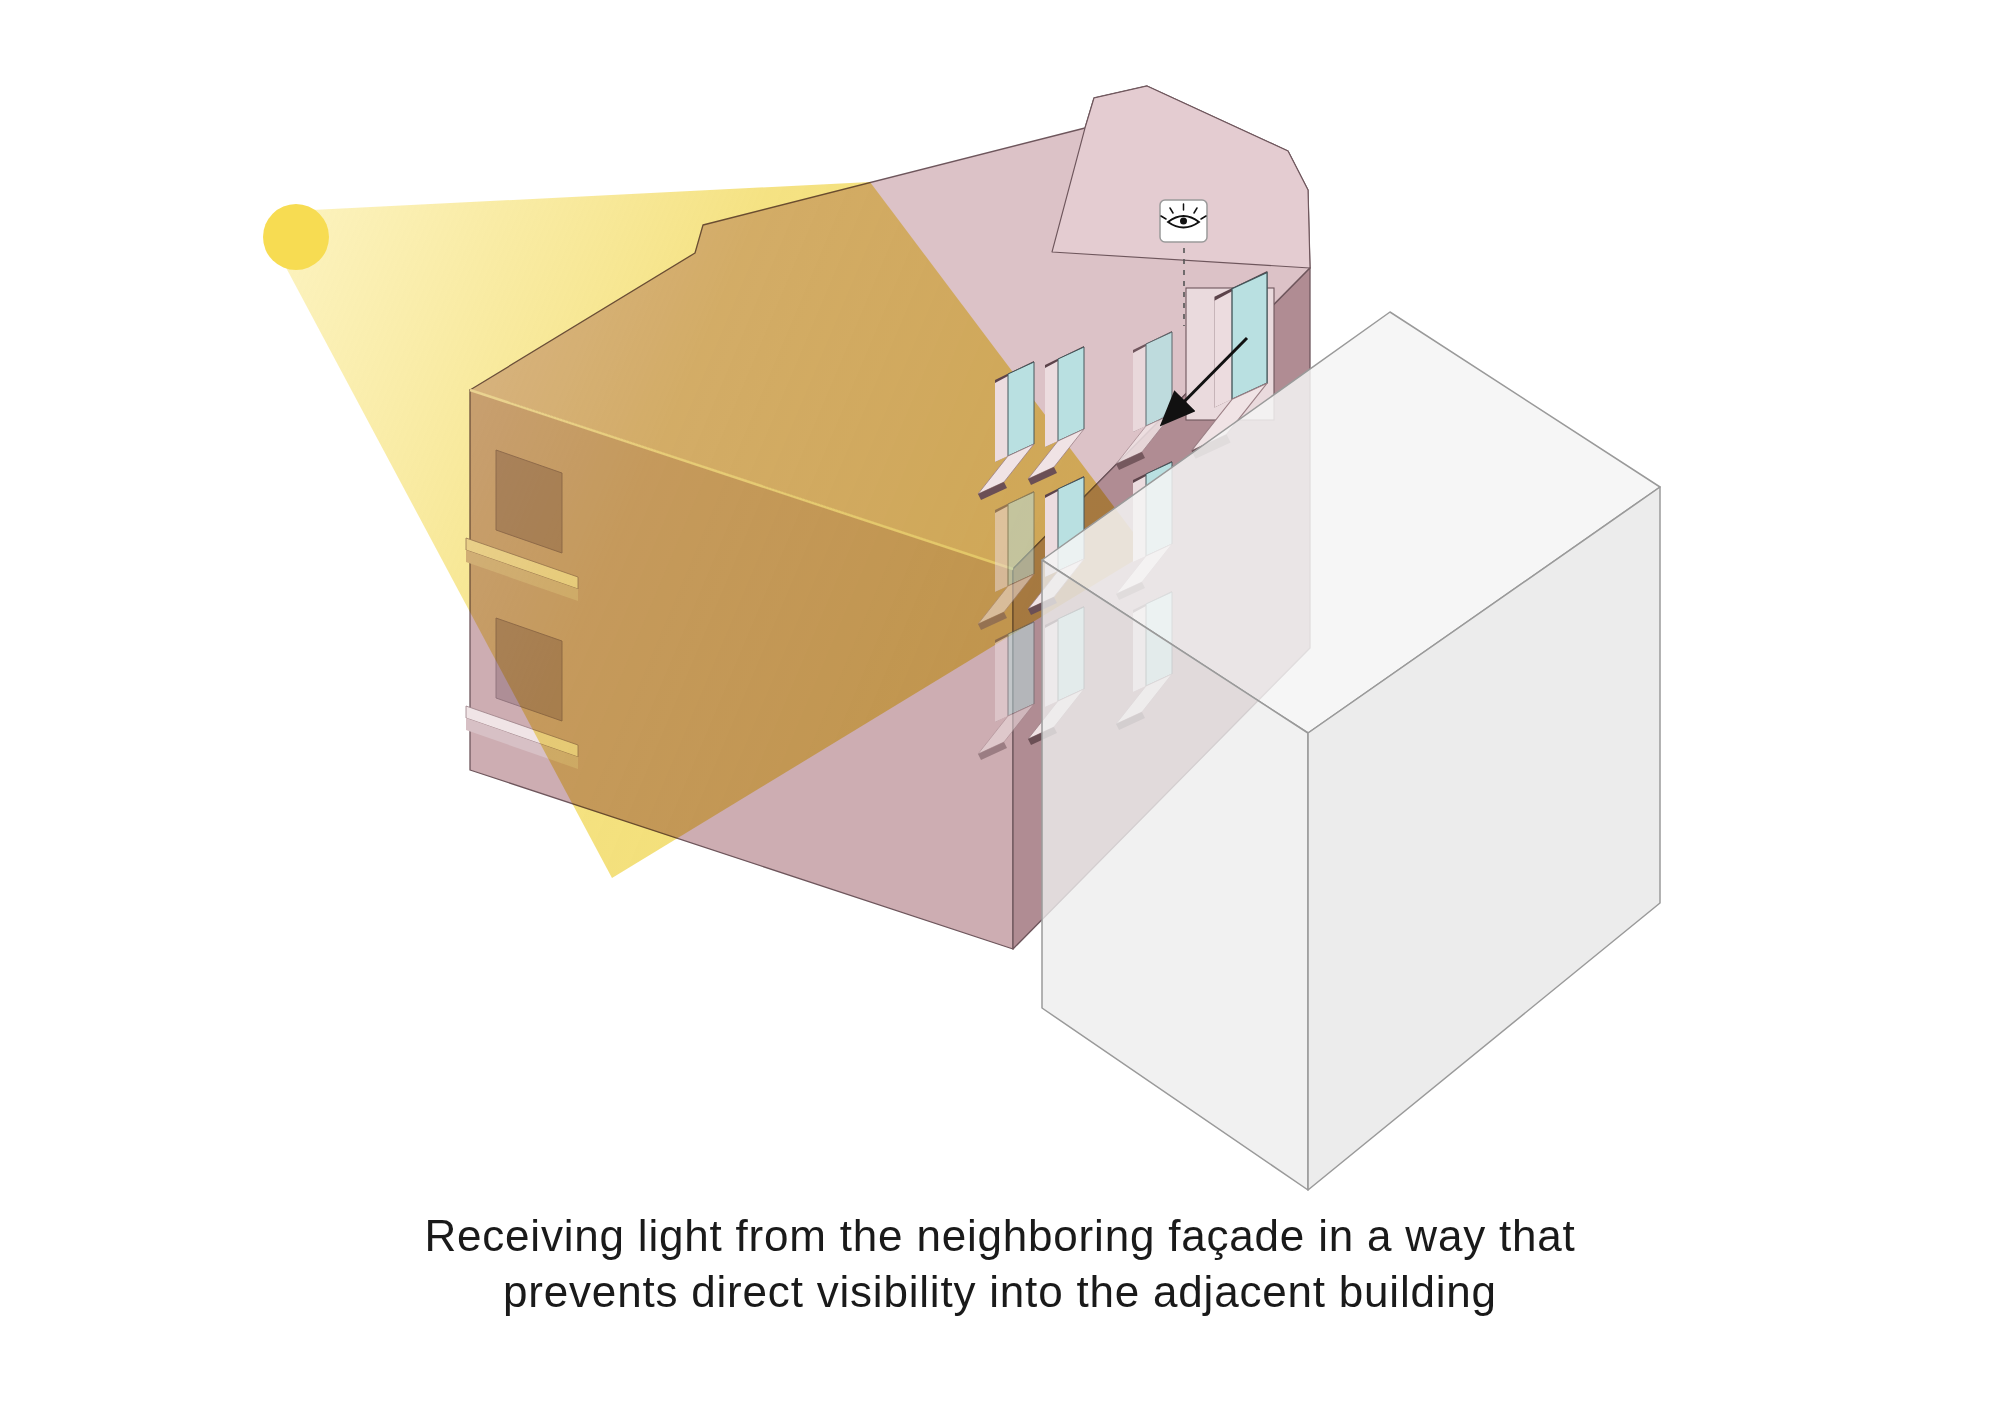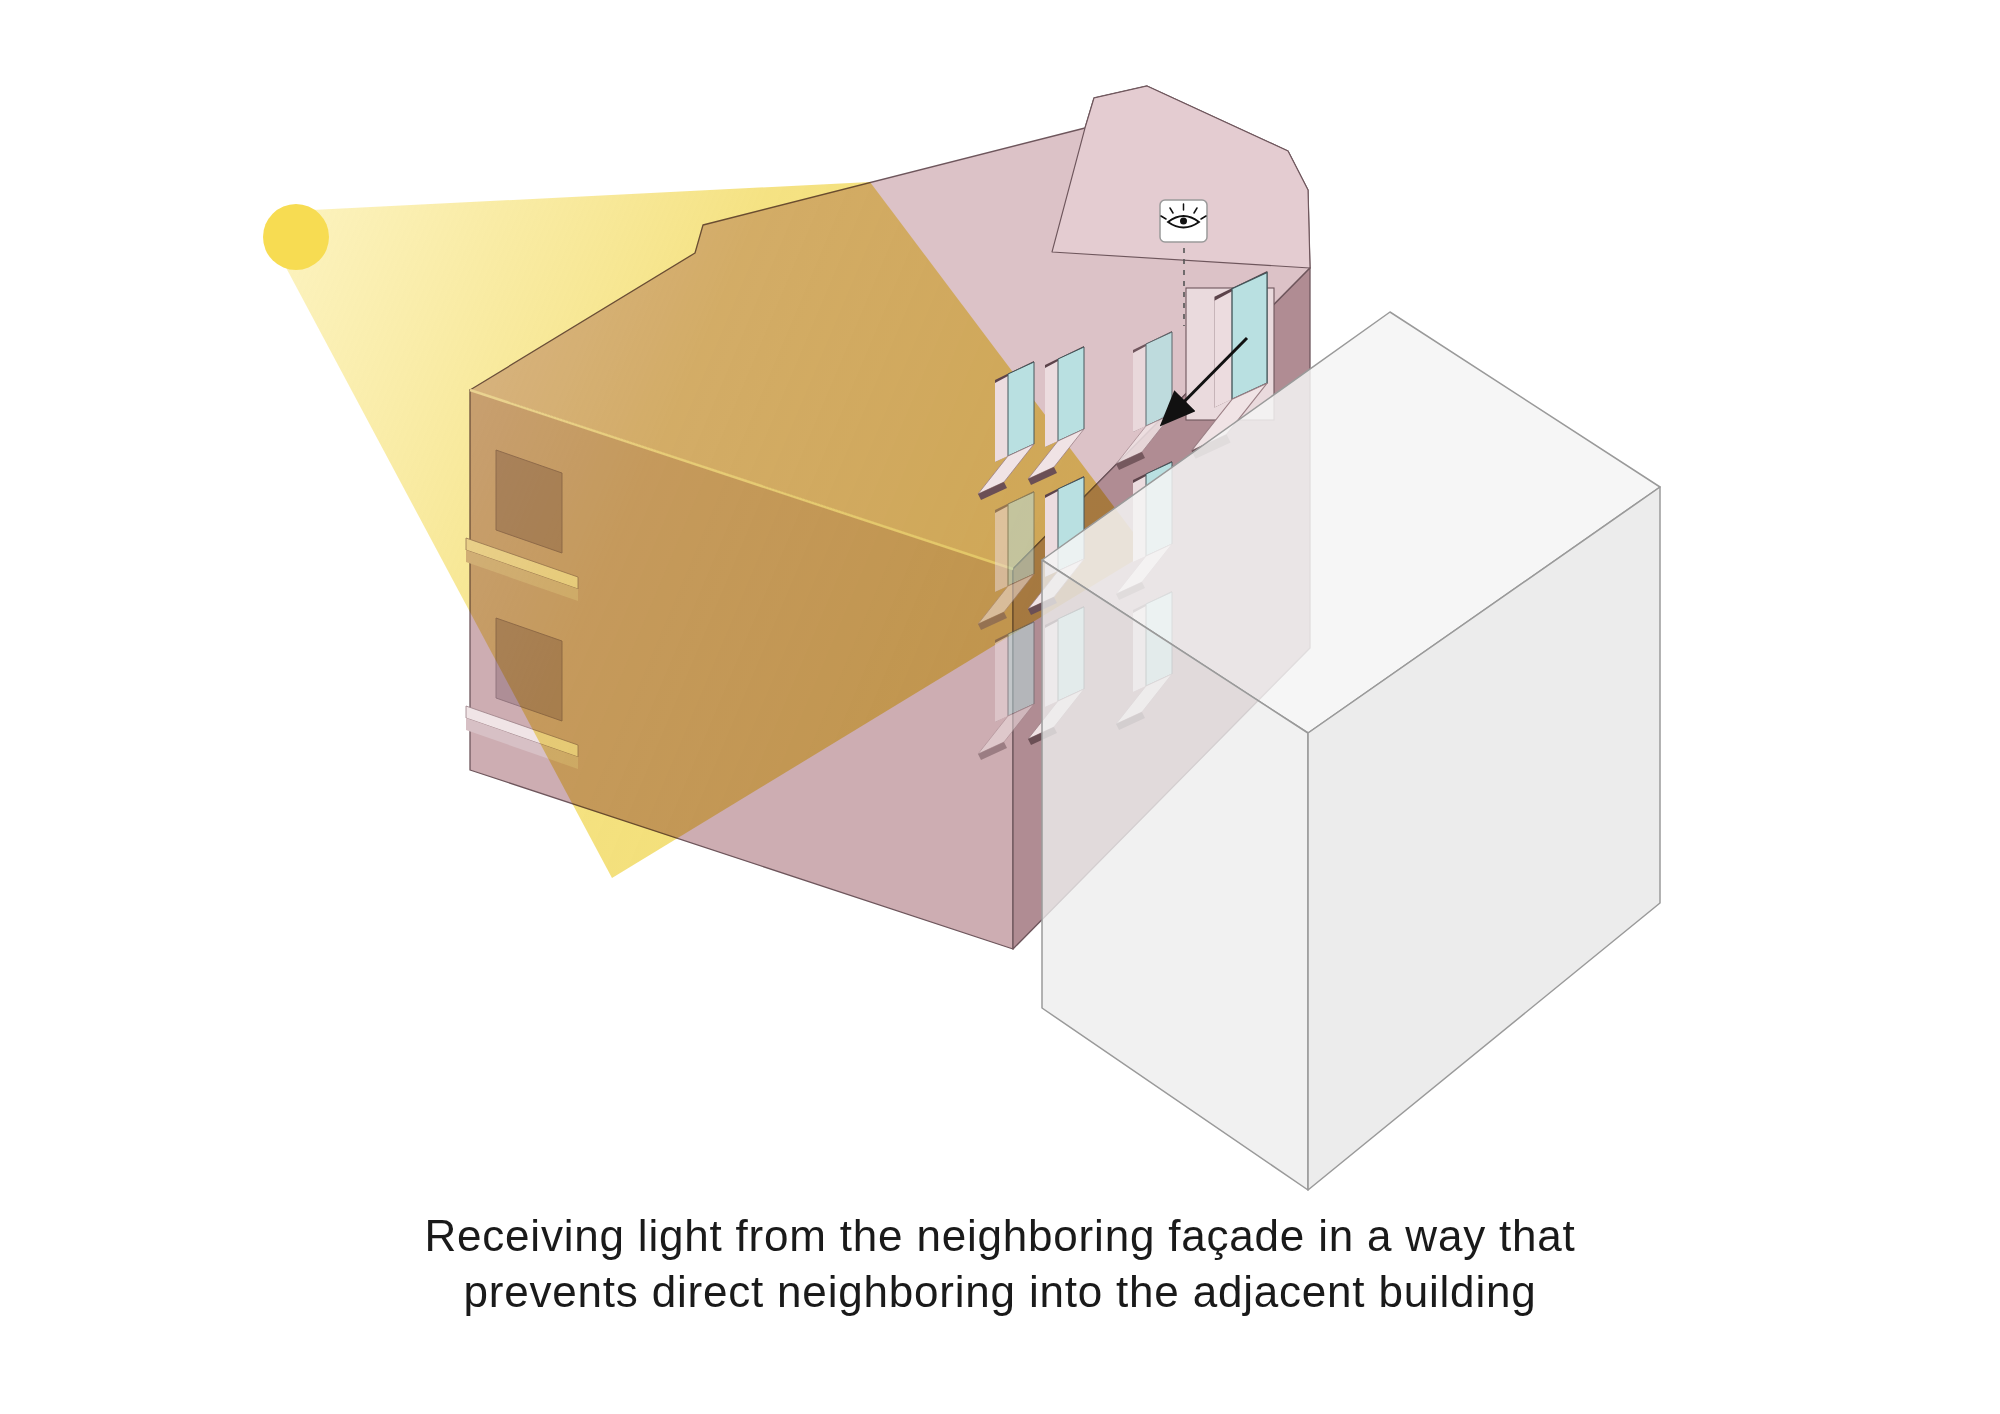--- a/index.html
+++ b/index.html
@@ -119,16 +119,16 @@
     </g>
 
     <line x1="1184" y1="248" x2="1184" y2="326" stroke="#555" stroke-width="1.6" stroke-dasharray="5 6"></line>
 
     <line x1="1247" y1="338" x2="1166" y2="420" stroke="#111" stroke-width="3" marker-end="url(#arrowhead)"></line>
 
   </svg>
 
   <div class="caption">
     <div>Receiving light from the neighboring façade in a way that</div>
-    <div>prevents direct neighboring into the adjacent building</div>
+    <div>prevents direct visibility into the adjacent building</div>
   </div>
 
 </div>
 
 </body></html>

